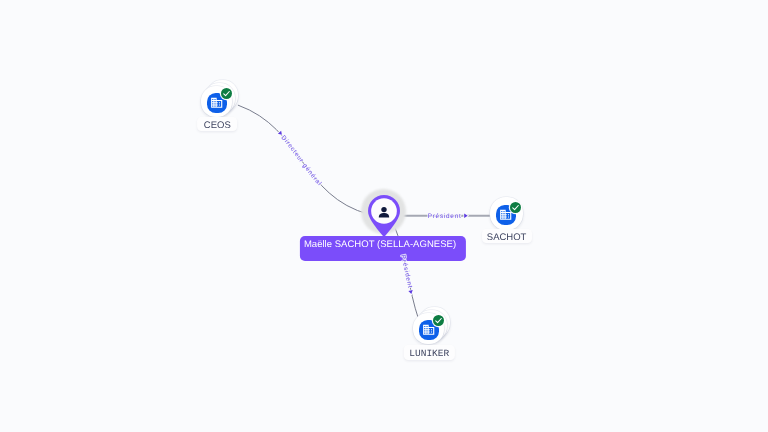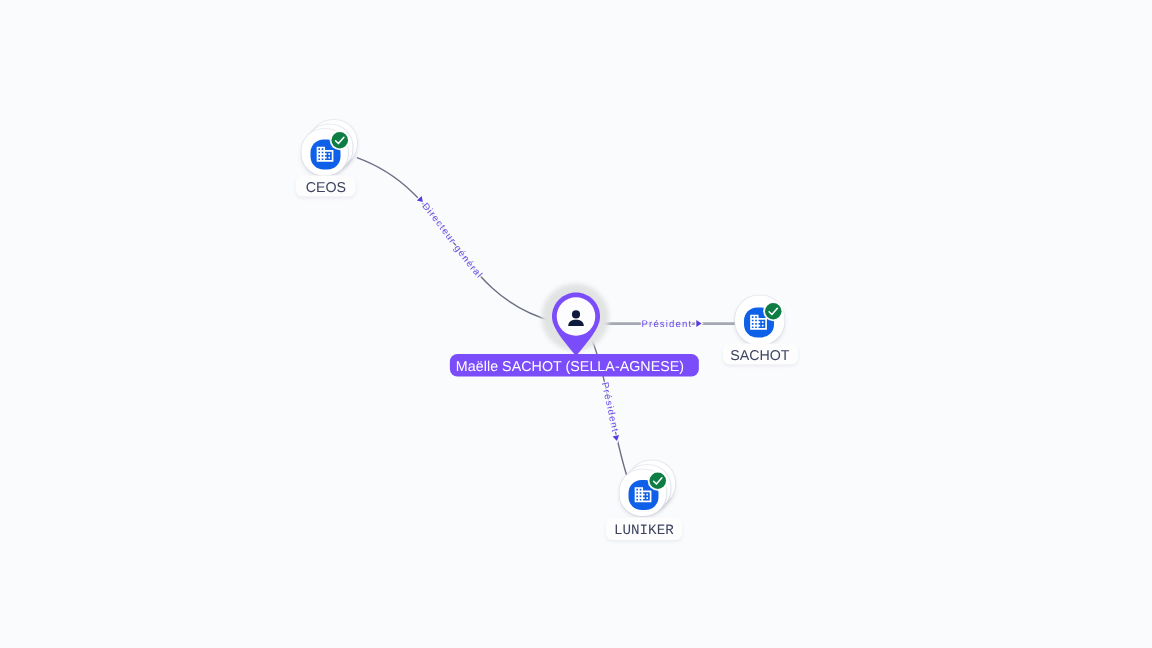--- a/index.html
+++ b/index.html
@@ -18,21 +18,21 @@
   .verified{position:absolute;width:11px;height:11px;border-radius:50%;background:#0e7d43;
         display:flex;align-items:center;justify-content:center;
         box-shadow:0 0 0 1.2px rgba(255,255,255,.95);}
   .nodelabel{position:absolute;white-space:nowrap;background:#fdfdfe;border-radius:4.5px;
         padding:0 5.2px;min-width:29.4px;text-align:center;box-sizing:content-box;height:14.8px;line-height:17px;font-size:9.5px;color:#3e4460;
         box-shadow:0 1.2px 2.4px rgba(45,55,95,.08);transform:translateX(-50%);}
 
   
   .halo{position:absolute;border-radius:50%;background:#e2e3e3;filter:blur(1.3px);}
   .pinlabel{position:absolute;white-space:nowrap;background:#7b4dfa;color:#fff;
-        border-radius:5px;padding:0 10px 0 4px;height:15px;letter-spacing:.03px;line-height:18.4px;
+        border-radius:5px;padding:0 10px 0 4px;height:25px;letter-spacing:.03px;line-height:18.4px;
         font-size:9.5px;transform:translateX(-50%);}
   text.elab{font-family:"Liberation Sans",sans-serif;font-size:6.4px;letter-spacing:.75px;fill:#6b4bea;
         dominant-baseline:central;paint-order:stroke;stroke:#fafbfd;stroke-width:1.9px;stroke-opacity:.8;
         stroke-linejoin:round;stroke-linecap:round;}
 </style>
 </head>
 <body>
 
 <div id="graph">
 

